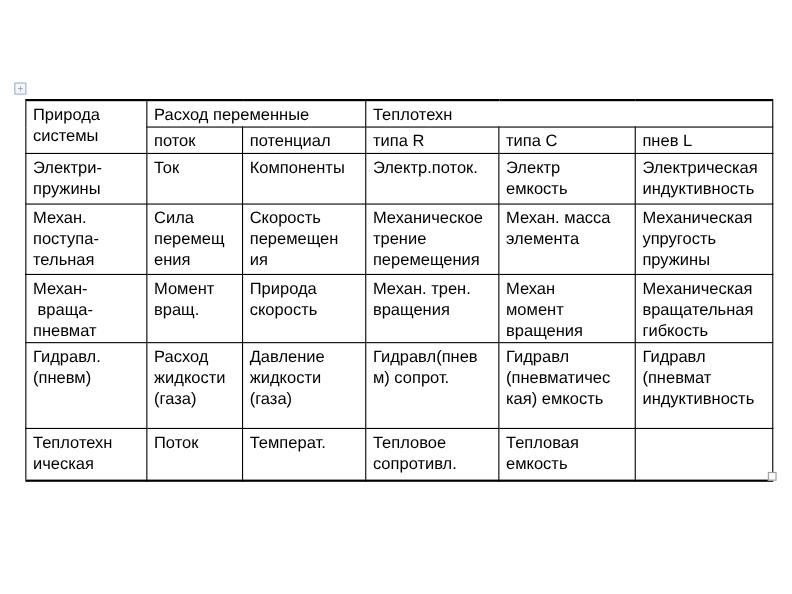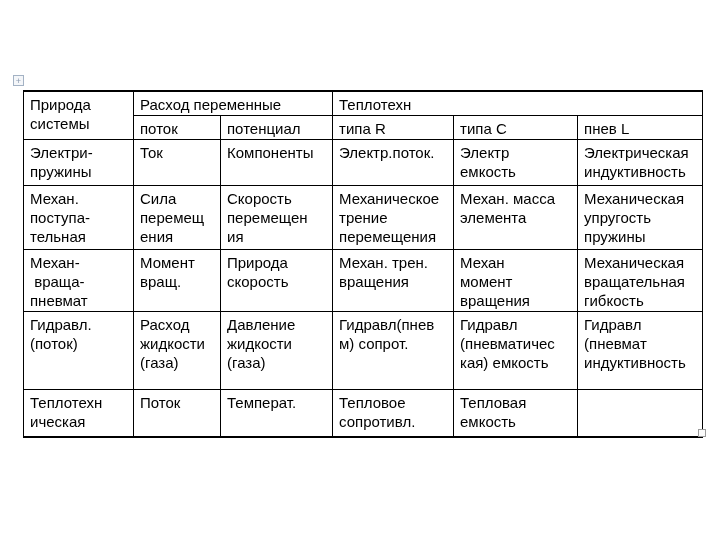--- a/index.html
+++ b/index.html
@@ -134,21 +134,21 @@
         <td>Механ
 момент
 вращения</td>
         <td>Механическая
 вращательная
 гибкость</td>
       </tr>
 
       <tr style="height:78px">
         <td>Гидравл.
-(поток)</td>
+(пневм)</td>
         <td>Расход
 жидкости
 (газа)</td>
         <td>Давление
 жидкости
 (газа)</td>
         <td>Гидравл(пнев
 м) сопрот.</td>
         <td>Гидравл
 (пневматичес

